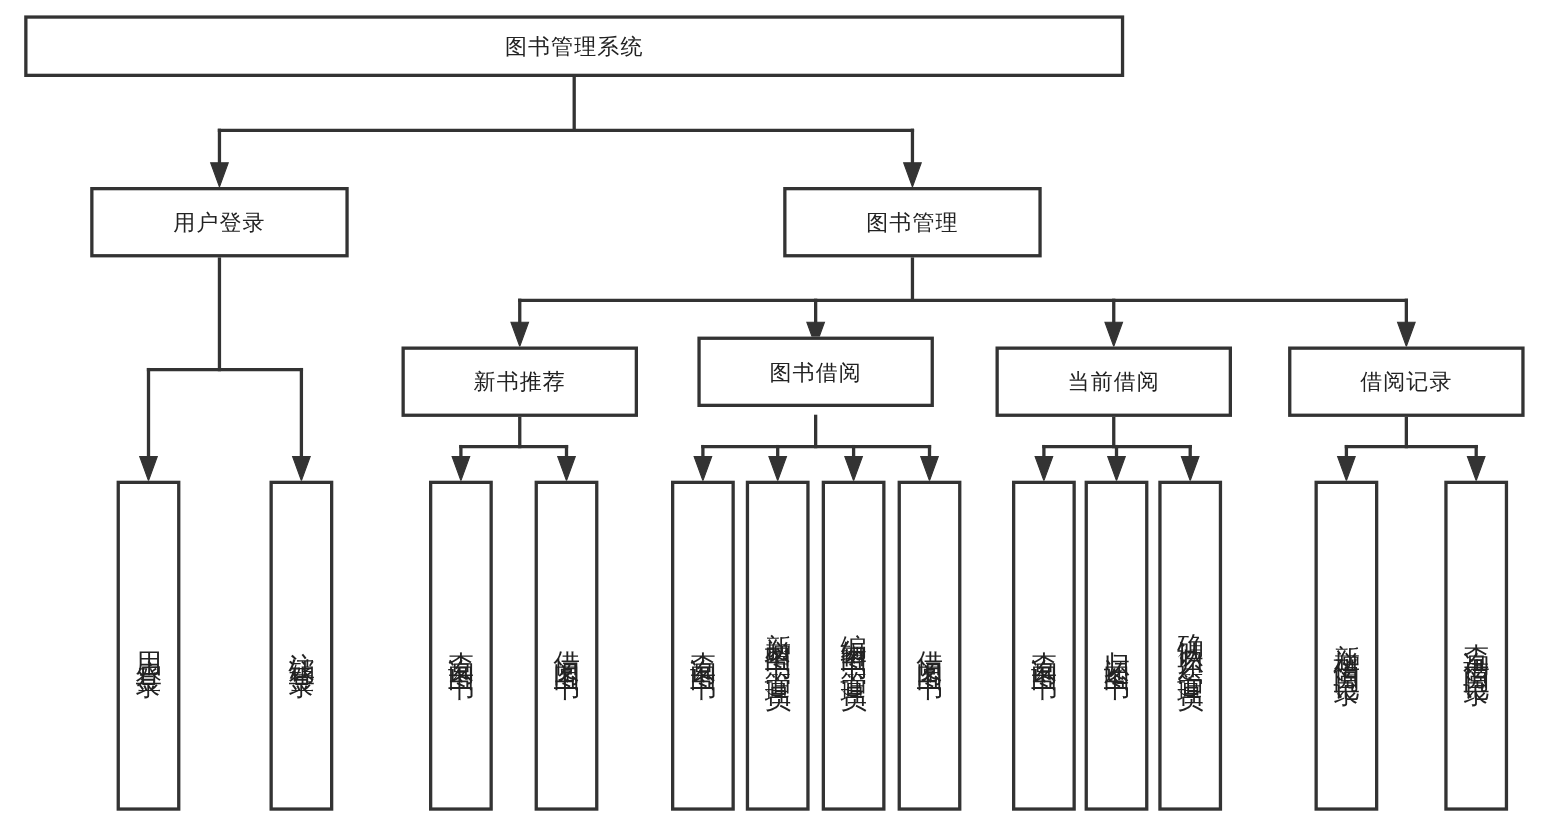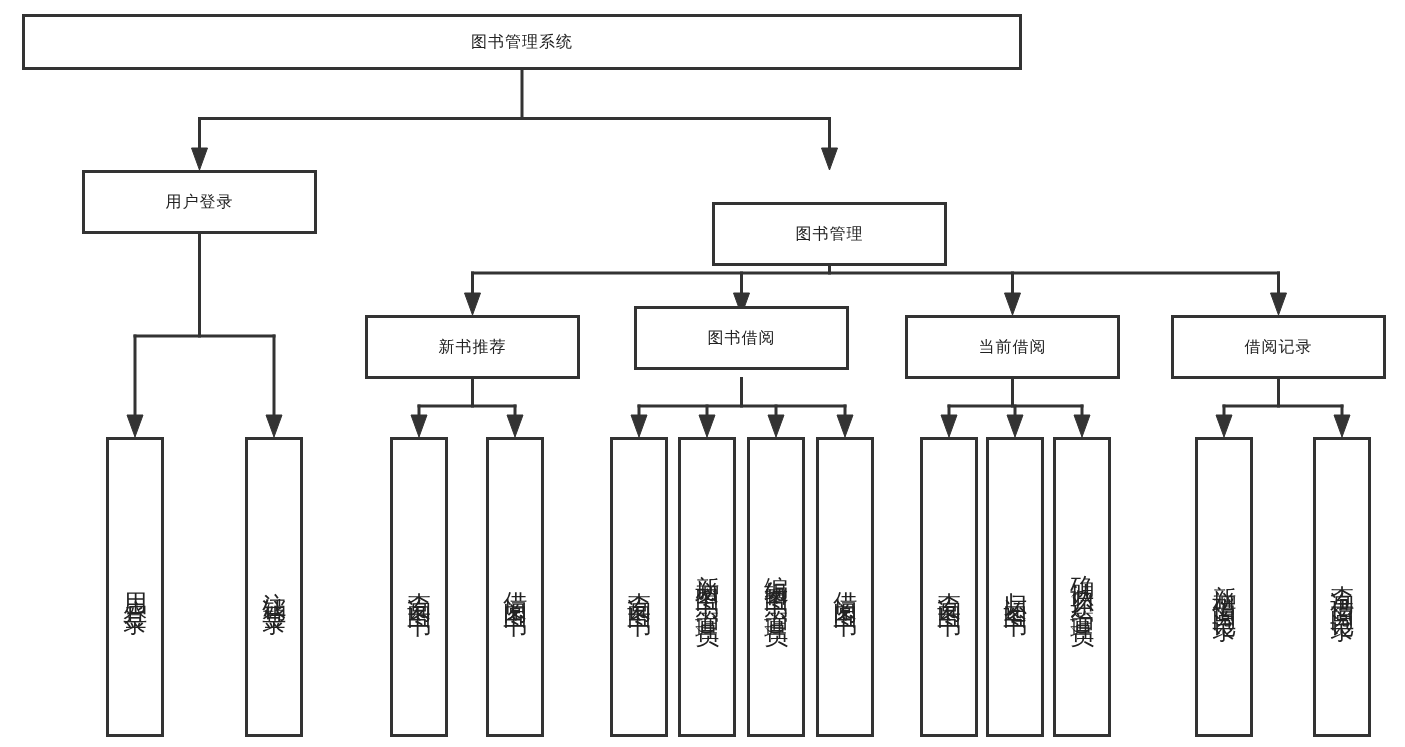--- a/index.html
+++ b/index.html
@@ -9,21 +9,21 @@
     overflow:hidden;
   }
   svg.connectors{position:absolute;left:0;top:0;width:1405px;height:747px;}
   svg.connectors line{stroke:#333333;stroke-width:3;}
   svg.connectors polygon{fill:#333333;stroke:#333333;}
   .node{
     position:absolute;background:#ffffff;border:3px solid #333333;
     box-sizing:border-box;display:flex;align-items:center;justify-content:center;
     z-index:2;
   }
-  .h-label{font-size:16px;letter-spacing:1px;white-space:nowrap;color:#222222;font-family:Liberation Mono, monospace;}
+  .h-label{font-size:20px;letter-spacing:1px;white-space:nowrap;color:#222222;font-family:Liberation Mono, monospace;}
   .v-label{
     writing-mode:vertical-lr;text-orientation:mixed;
     font-size:24px;letter-spacing:7px;line-height:1.1;color:#222222;
   }
   .watermark{
     position:absolute;left:1183px;top:714px;z-index:5;
     font-size:19px;letter-spacing:1px;color:#bfc3ca;white-space:nowrap;
   }
 </style>
 </head>
@@ -93,21 +93,21 @@
     <polygon points="1334,415 1350,415 1342,437"></polygon>
   </svg>
 
   <div class="node" style="left:22px;top:14px;width:1000px;height:56px;">
     <span class="h-label">图书管理系统</span>
   </div>
 
   <div class="node" style="left:82px;top:170px;width:235px;height:64px;">
     <span class="h-label">用户登录</span>
   </div>
-  <div class="node" style="left:712px;top:170px;width:235px;height:64px;margin-top:32px;">
+  <div class="node" style="left:712px;top:170px;width:235px;height:64px;">
     <span class="h-label">图书管理</span>
   </div>
 
   <div class="node" style="left:365px;top:315px;width:215px;height:64px;">
     <span class="h-label">新书推荐</span>
   </div>
   <div class="node" style="left:634px;top:306px;width:215px;height:64px;">
     <span class="h-label">图书借阅</span>
   </div>
   <div class="node" style="left:905px;top:315px;width:215px;height:64px;">

